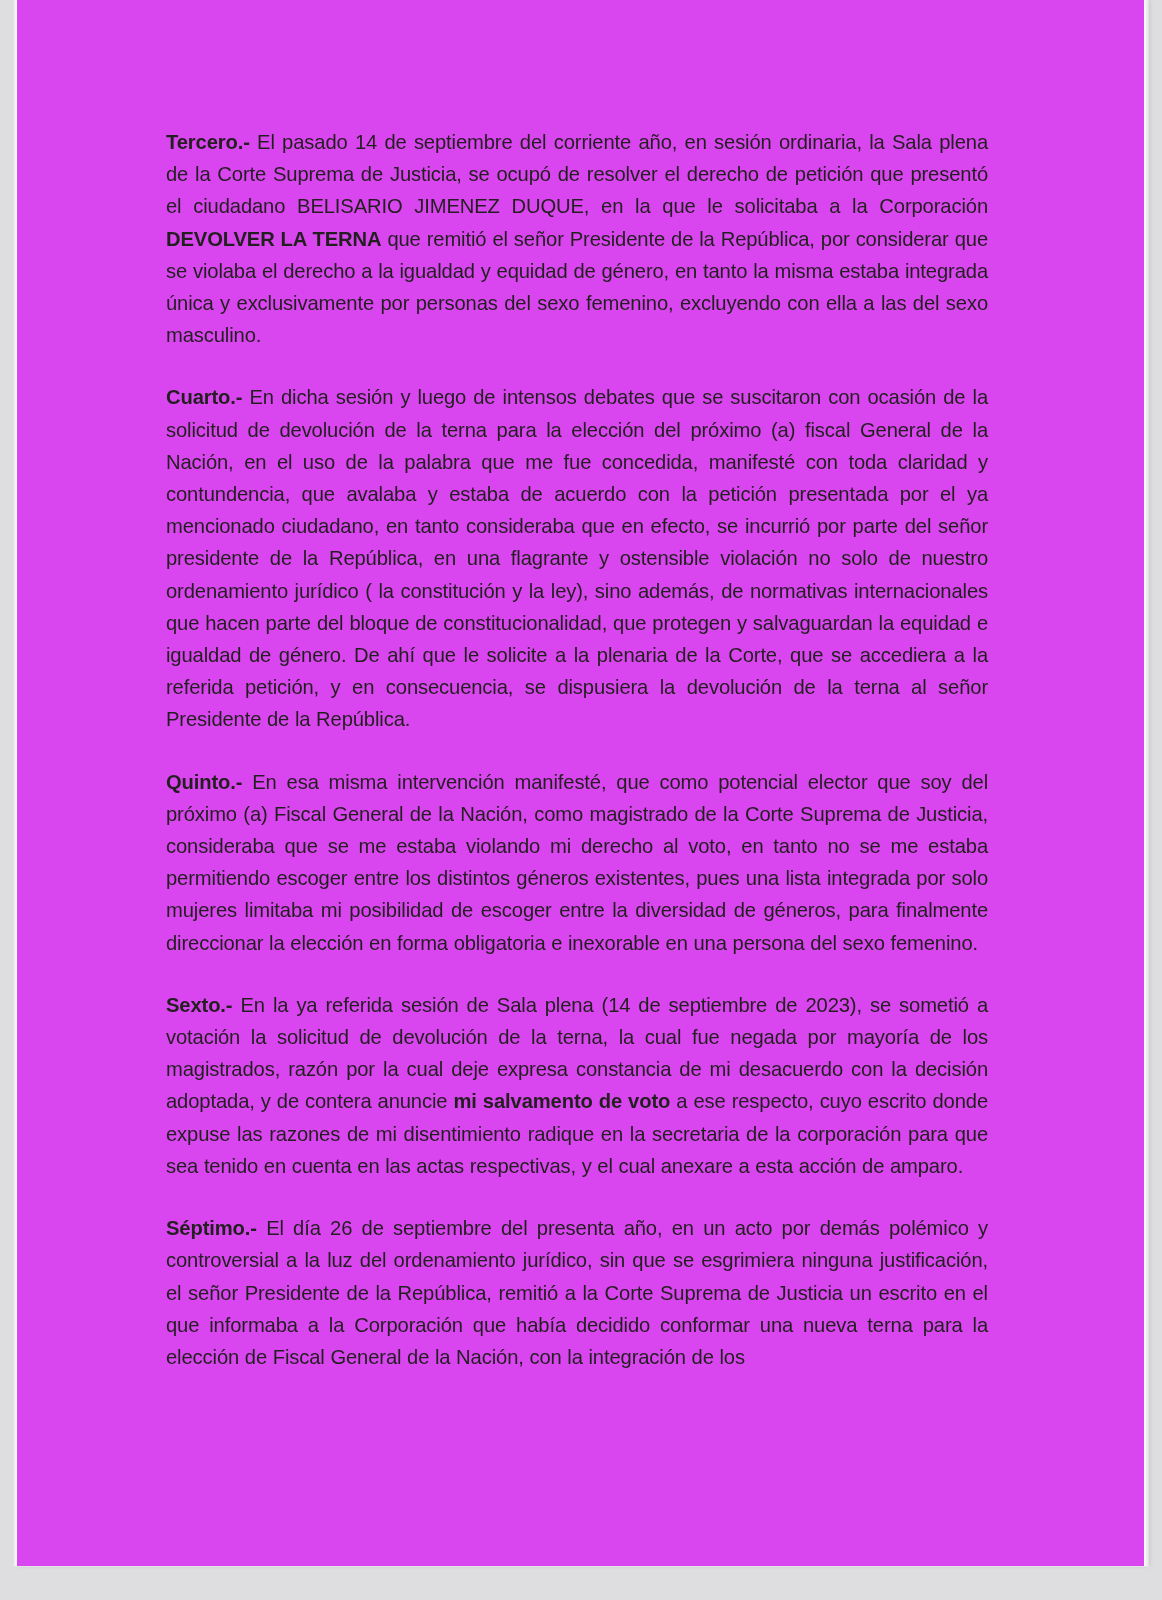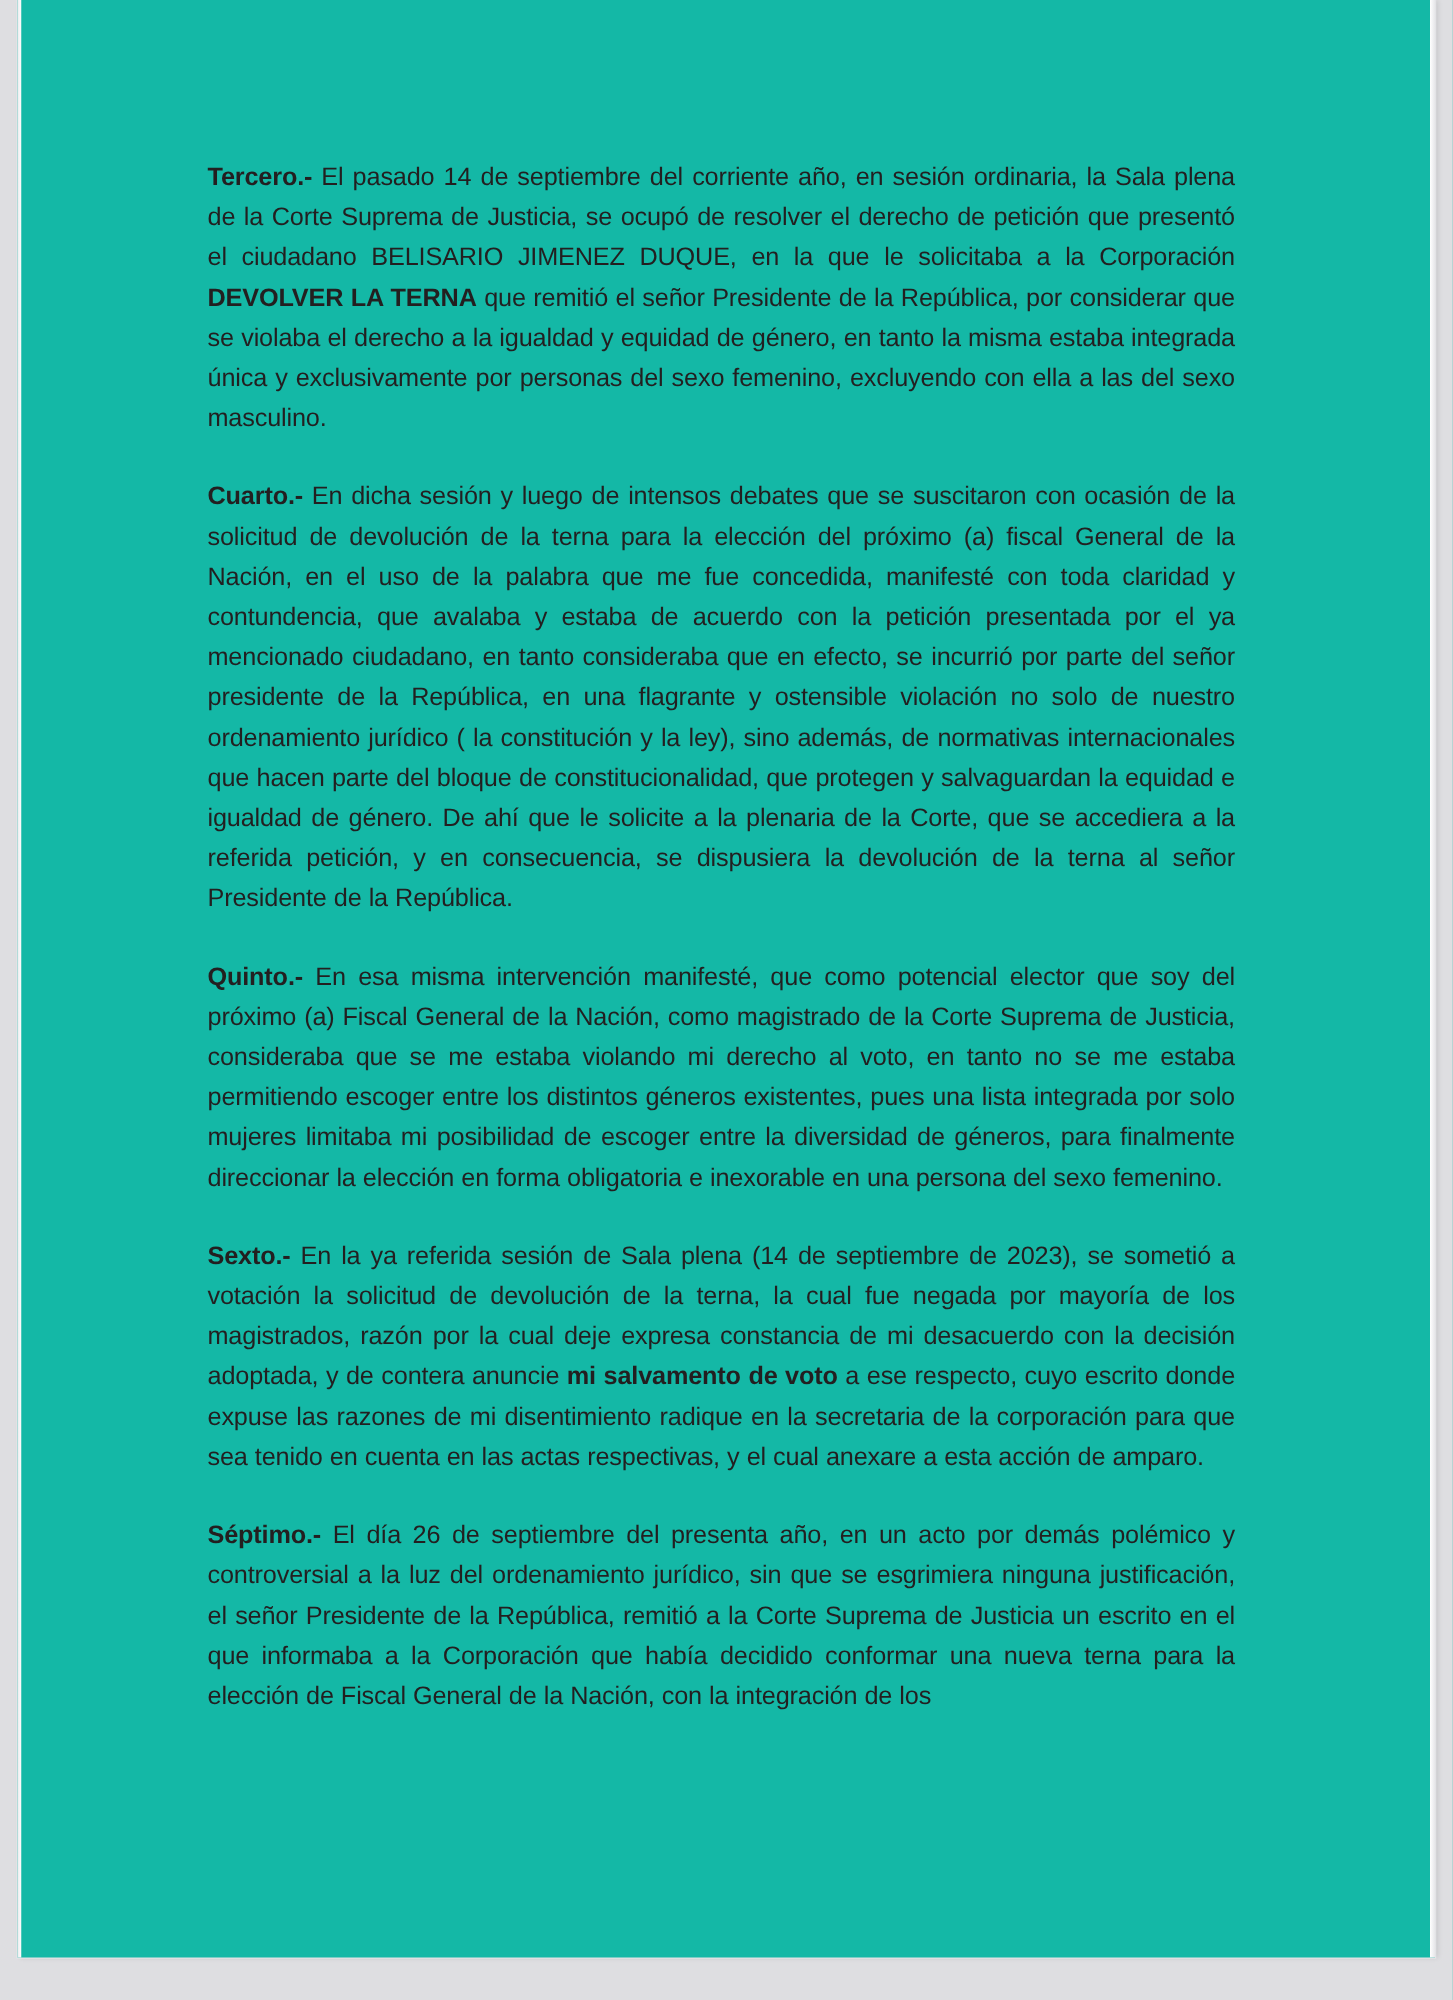--- a/index.html
+++ b/index.html
@@ -20,21 +20,21 @@
     overflow: hidden;
     background: #dedee1;
   }
   
   .page-sheet {
     position: absolute;
     left: 14px;
     top: 0px;
     width: 1134px;
     height: 1566px;
-    background: #14b8a6;
+    background: #d946ef;
     box-shadow: 0 0 0 1px #e3e3e6, 2px 0 4px rgba(0,0,0,0.10);
   }
   
   .page-sheet::before {
     content: "";
     position: absolute;
     left: 0; top: 0; bottom: 0;
     width: 3px;
     background: linear-gradient(to right, #e9e9ec, #ffffff);
   }

